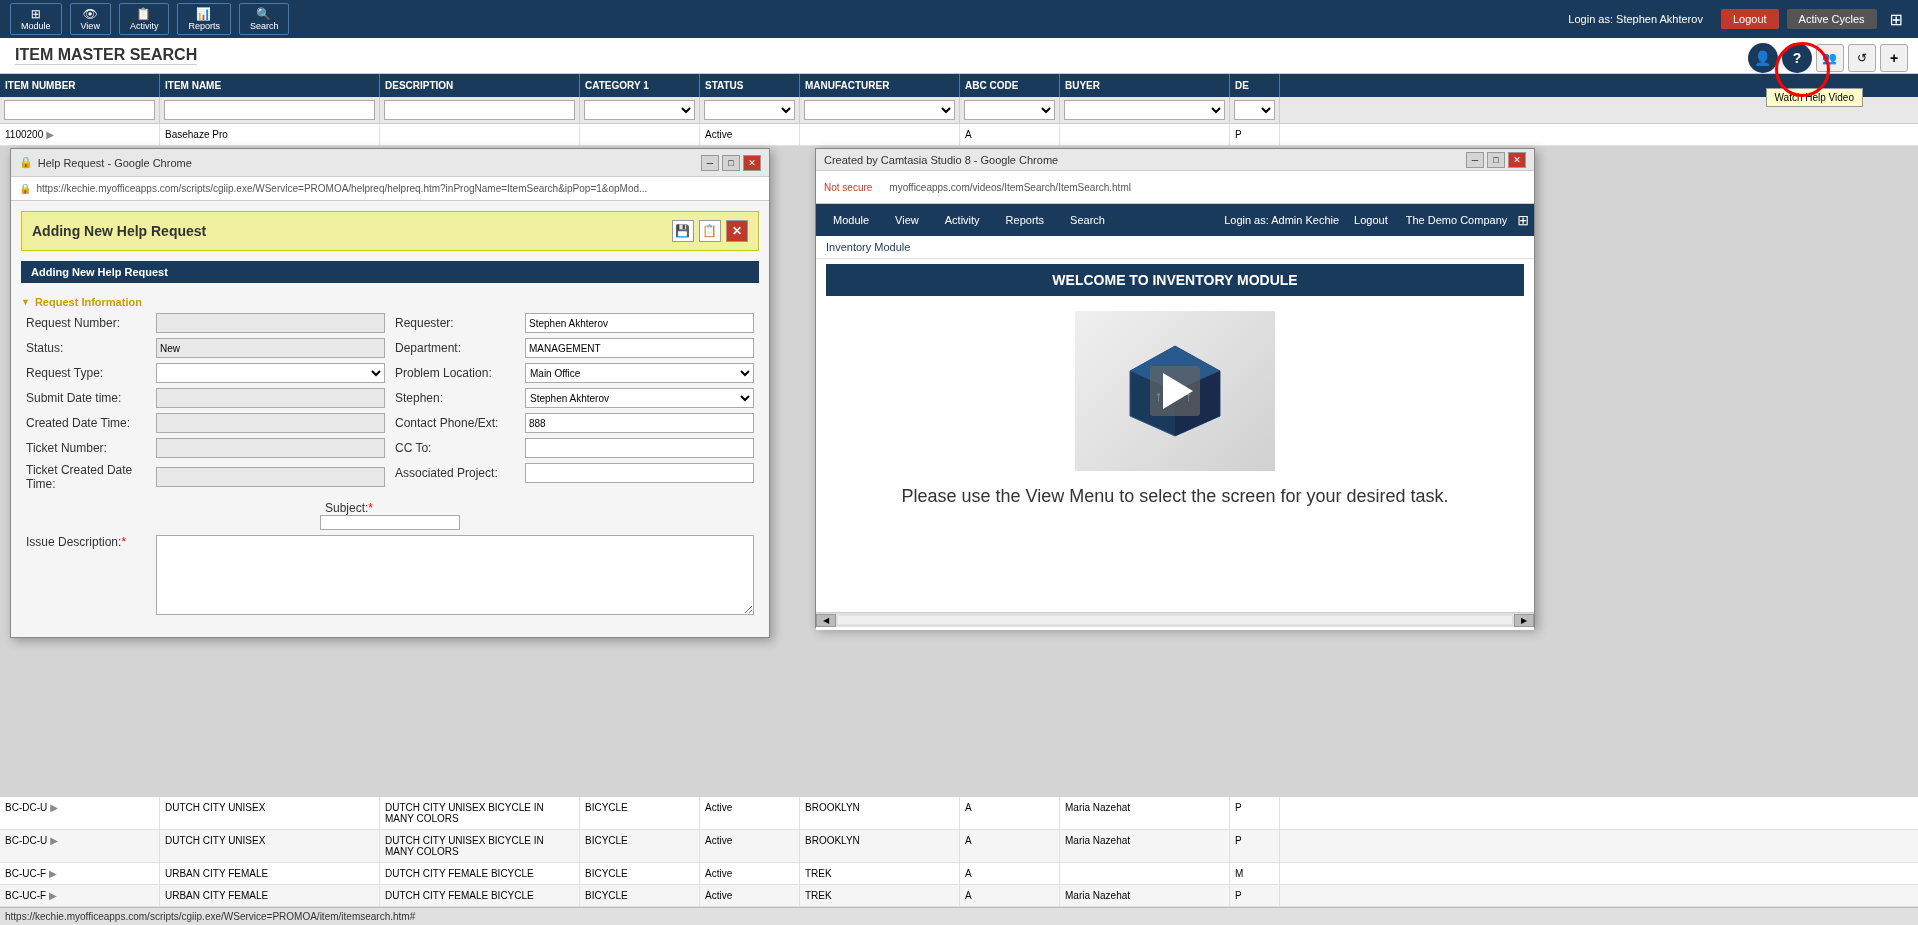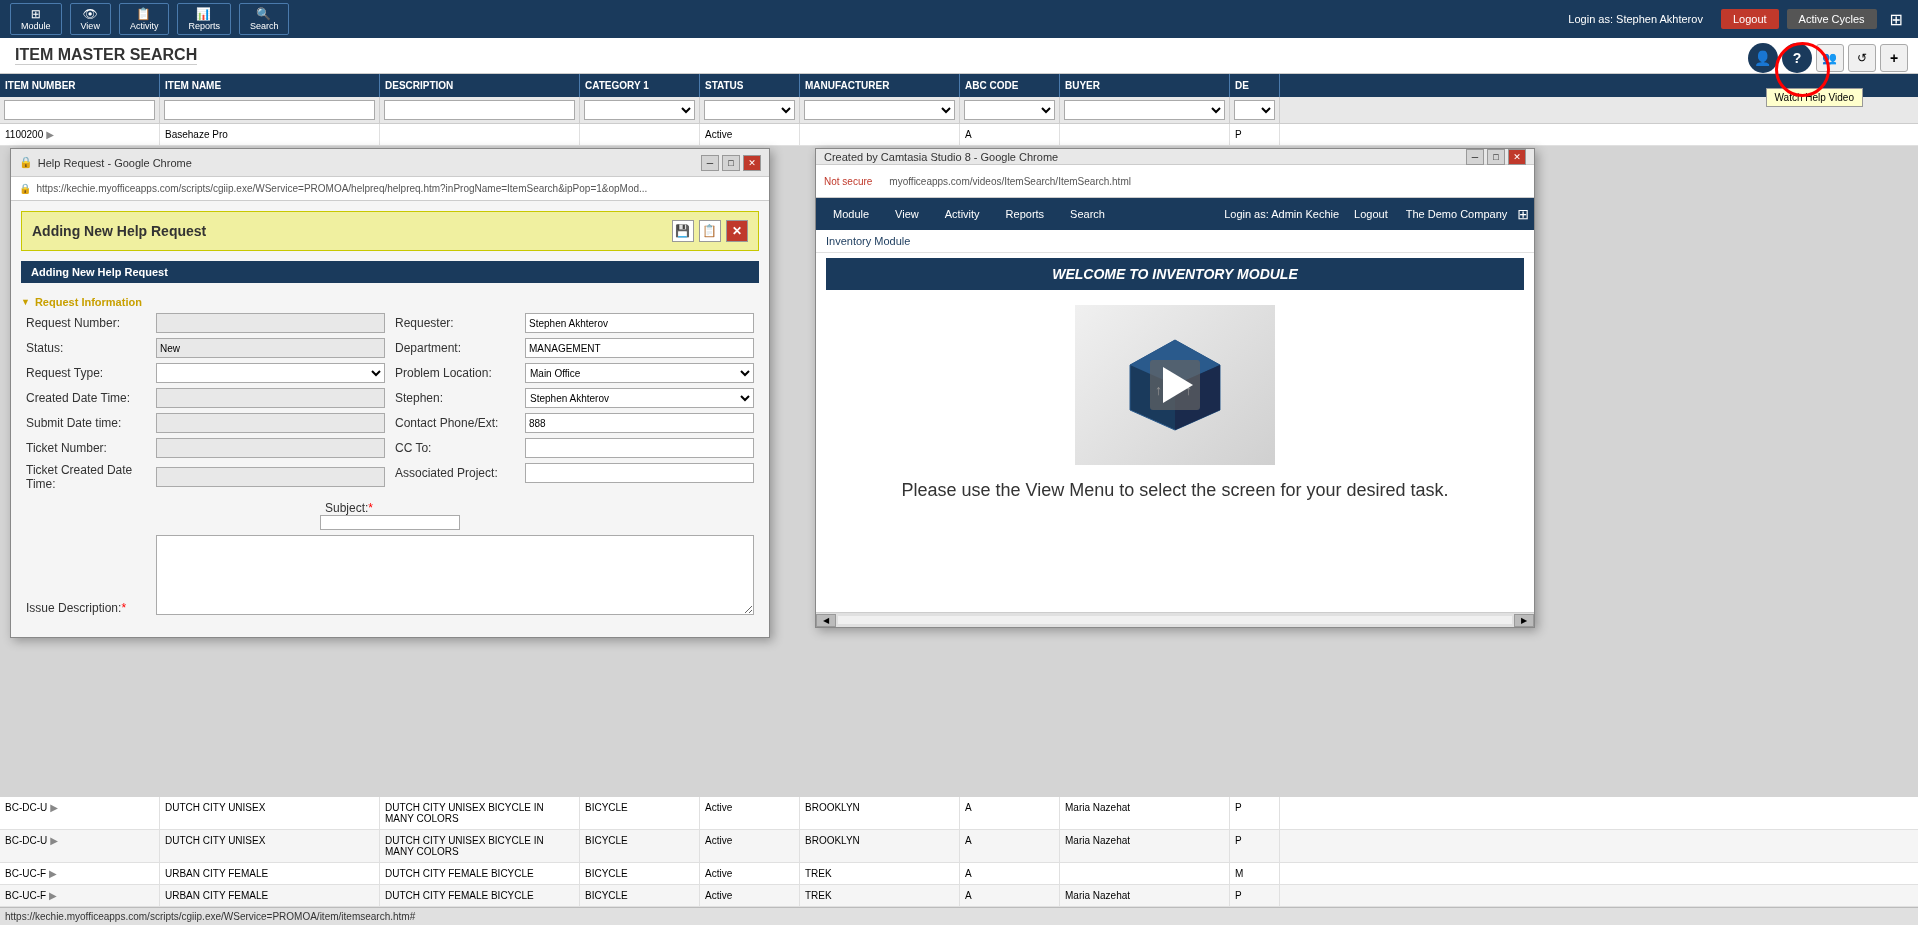--- a/index.html
+++ b/index.html
@@ -297,38 +297,38 @@
     }
     .subject-row {
       margin: 5px 15px;
       display: flex;
       align-items: center;
       flex-direction: column;
     }
     .issue-row {
       margin: 5px 15px;
       display: flex;
-      align-items: flex-end;
+      align-items: flex-start;
     }
 
     
     .video-dialog {
       position: absolute;
       top: 148px;
       left: 815px;
       width: 720px;
       height: 480px;
       background: white;
       border: 1px solid #888;
       box-shadow: 3px 3px 10px rgba(0,0,0,0.3);
       z-index: 100;
     }
     .video-chrome {
       background: #e8e8e8;
-      height: 16px;
+      height: 22px;
       display: flex;
       align-items: center;
       padding: 0 8px;
       border-bottom: 1px solid #ccc;
       font-size: 11px;
       color: #333;
     }
     .video-chrome-btns {
       margin-left: auto;
       display: flex;
@@ -403,21 +403,20 @@
     }
 
     .video-welcome-bar {
       background: #1a3a5c;
       color: white;
       text-align: center;
       padding: 8px;
       font-size: 14px;
       font-weight: bold;
       margin: 5px 10px;
-      font-style: italic;
     }
 
     .video-player-area {
       display: flex;
       flex-direction: column;
       align-items: center;
       padding: 10px;
     }
 
     .video-thumbnail {
@@ -624,25 +623,25 @@
           </div>
           <div class="form-row">
             <span class="form-label">Status:</span>
             <input class="form-input" type="text" value="New" style="">
           </div>
           <div class="form-row">
             <span class="form-label">Request Type:</span>
             <select class="form-select"><option></option></select>
           </div>
           <div class="form-row">
+            <span class="form-label">Submit Date time:</span>
+            <input class="form-input" type="text" style="">
+          </div>
+          <div class="form-row">
             <span class="form-label">Created Date Time:</span>
-            <input class="form-input" type="text" style="">
-          </div>
-          <div class="form-row">
-            <span class="form-label">Submit Date time:</span>
             <input class="form-input" type="text" style="">
           </div>
           <div class="form-row">
             <span class="form-label">Ticket Number:</span>
             <input class="form-input" type="text" style="">
           </div>
           <div class="form-row">
             <span class="form-label">Ticket Created Date Time:</span>
             <input class="form-input" type="text" style="">
           </div>

